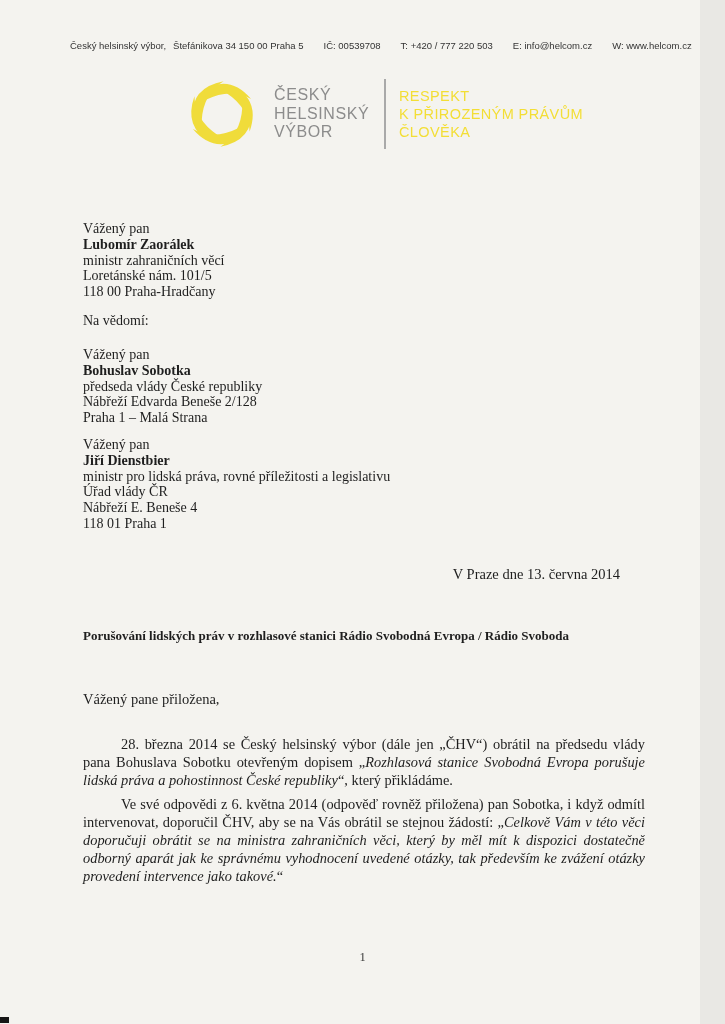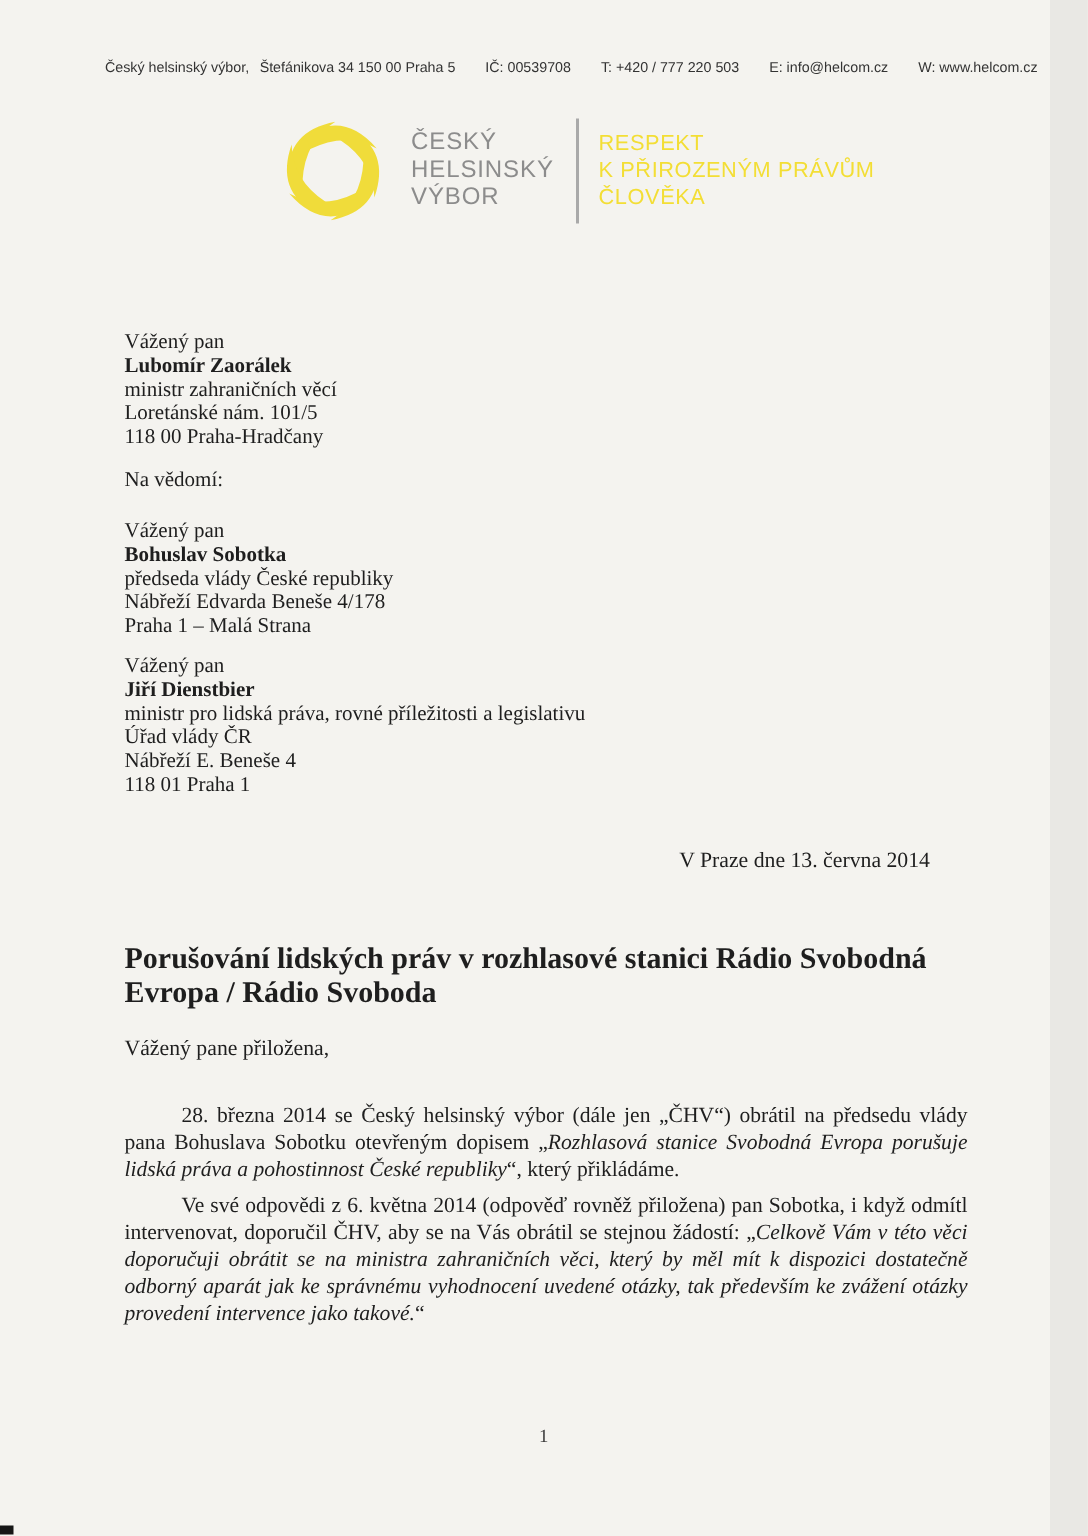--- a/index.html
+++ b/index.html
@@ -46,21 +46,21 @@
   #addr1{top:221px;}
   #cc{top:313px;font-size:14px;}
   #addr2{top:347px;}
   #addr3{top:437px;}
   #dateline{
     position:absolute;top:566px;right:80px;
     font-size:14.5px;text-align:right;
   }
   #subject{
     top:628px;width:562px;
-    font-size:20px;font-weight:bold;
+    font-size:13px;font-weight:bold;
   }
   #salutation{top:691px;font-size:14.5px;}
   #body{
     top:736px;width:562px;
     font-size:14.4px;line-height:17.8px;text-align:justify;
   }
   #body p{margin:0;text-indent:38px;}
   #body p.sp{margin-top:7px;}
   #body i{font-style:italic;}
   
@@ -115,21 +115,21 @@
 Loretánské nám. 101/5
 118 00 Praha-Hradčany</div>
   </div>
 
   <div class="abs" id="cc">Na vědomí:</div>
 
   <div class="abs addr" id="addr2">
     <div>Vážený pan</div>
     <div class="name">Bohuslav Sobotka</div>
     <div class="lines">předseda vlády České republiky
-Nábřeží Edvarda Beneše 4/178
+Nábřeží Edvarda Beneše 2/128
 Praha 1 – Malá Strana</div>
   </div>
 
   <div class="abs addr" id="addr3">
     <div>Vážený pan</div>
     <div class="name">Jiří Dienstbier</div>
     <div class="lines">ministr pro lidská práva, rovné příležitosti a legislativu
 Úřad vlády ČR
 Nábřeží  E. Beneše 4
 118 01 Praha 1</div>

